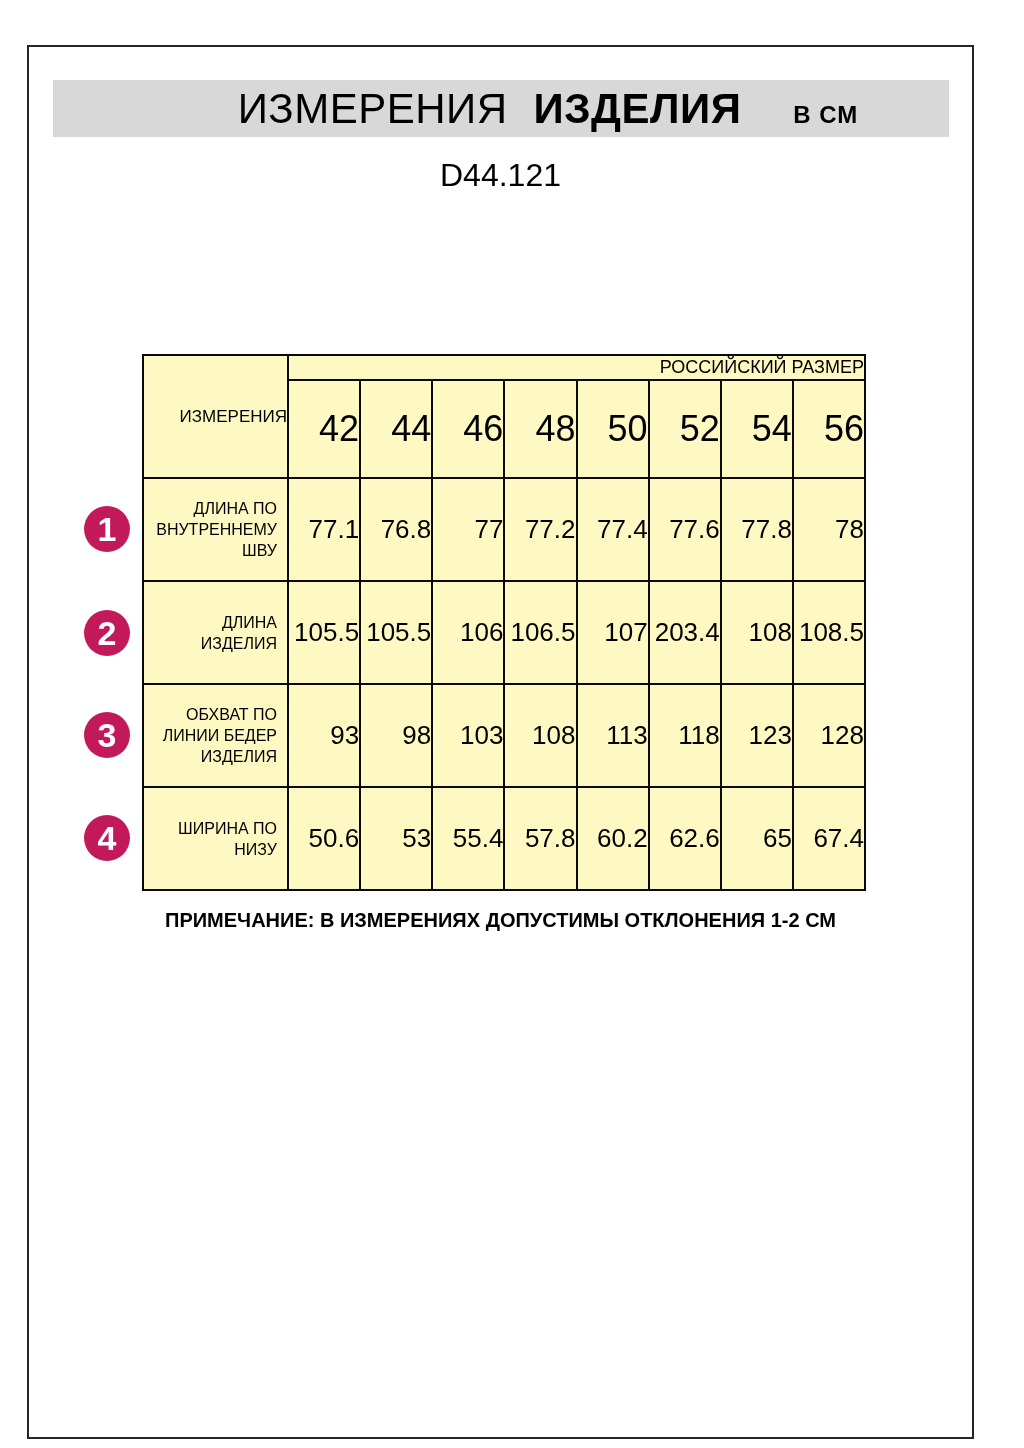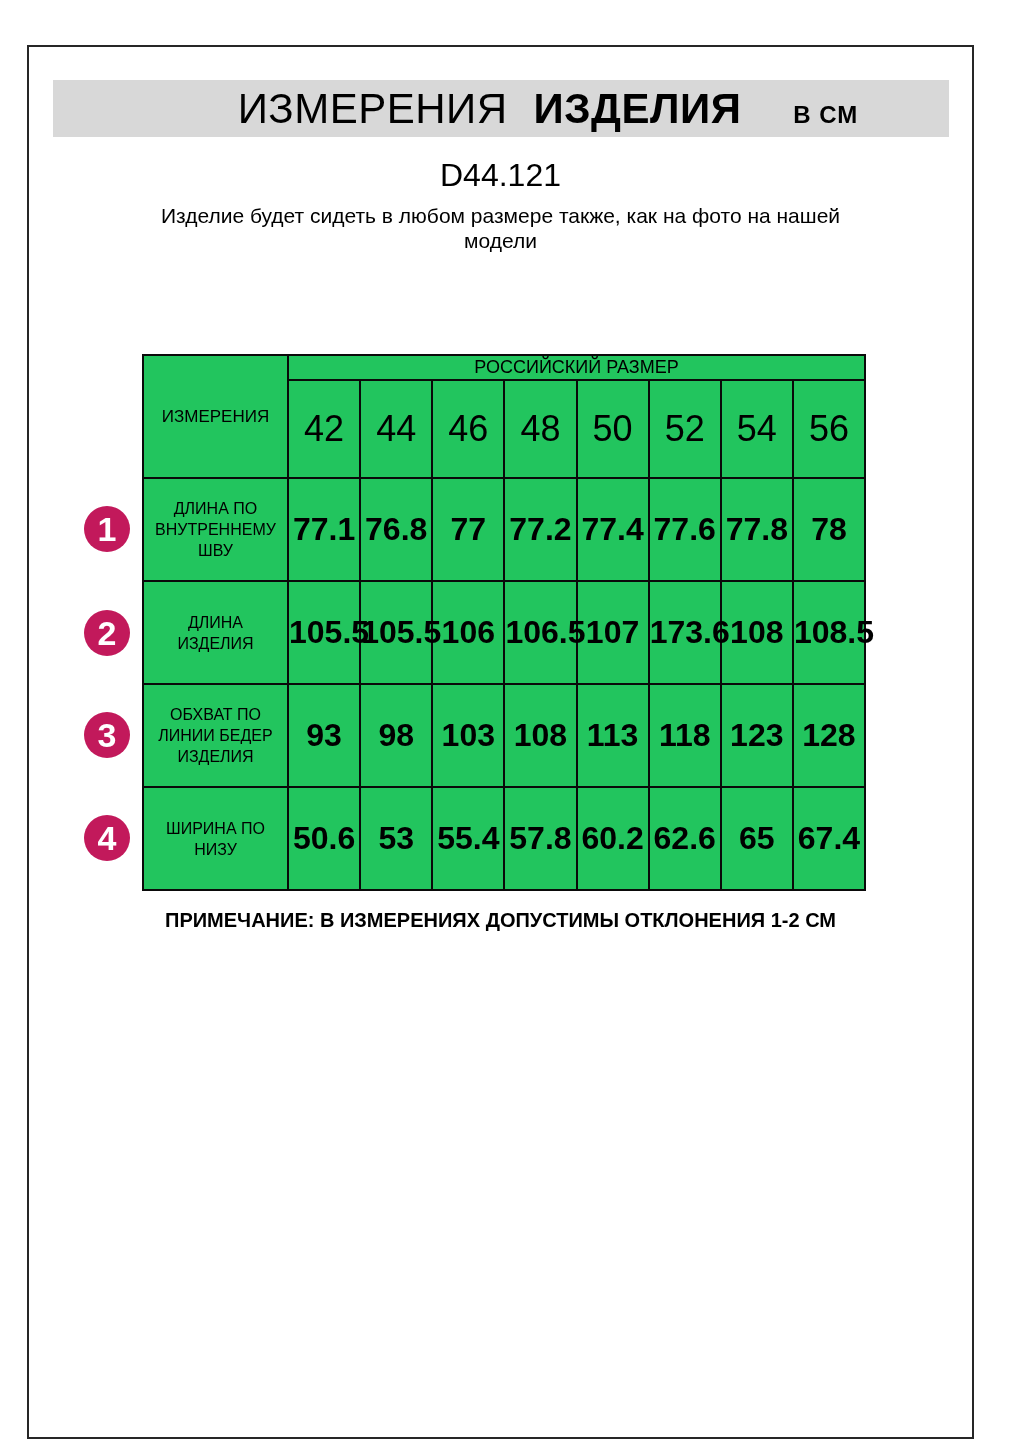--- a/index.html
+++ b/index.html
@@ -62,37 +62,37 @@
     left: 113px; top: 307px;
   }
   table {
     border-collapse: collapse;
     table-layout: fixed;
     width: 724px;
   }
   col.c-label { width: 145px; }
   th, td {
     border: 2px solid #0a0a0a;
-    text-align: center;
+    text-align: right;
     vertical-align: middle;
-    background: #22c55e;
+    background: #fef9c3;
   }
   tr.group-row { height: 25px; }
   tr.sizes-row { height: 98px; }
   tbody tr { height: 103px; }
   th.measure-col { font-size: 17px; font-weight: 400; }
   th.group-header { font-size: 18px; font-weight: 400; }
   th.size-cell { font-size: 36px; font-weight: 400; }
   td.label-cell {
     font-size: 16px;
     font-weight: 400;
     line-height: 21px;
     padding: 0 10px;
   }
-  td.value-cell { font-size: 32px; font-weight: 700; }
+  td.value-cell { font-size: 26px; font-weight: 400; }
 
   
   .badge {
     position: absolute;
     left: 55px;
     width: 46px; height: 46px;
     border-radius: 50%;
     background: #c2195b;
     color: #ffffff;
     font-size: 34px;
@@ -123,21 +123,20 @@
   <div class="band">
     <div class="band-inner">
       <span class="title-w1">ИЗМЕРЕНИЯ</span>
       <span class="title-w2">ИЗДЕЛИЯ</span>
       <span class="title-unit">В СМ</span>
     </div>
   </div>
 
   <div class="model-code">D44.121</div>
 
-  <div class="subtitle">Изделие будет сидеть в любом размере также, как на фото на нашей модели</div>
 
   <div class="size-table-wrap">
     <table>
       <colgroup>
         <col class="c-label">
         <col>
           <col>
           <col>
           <col>
           <col>
@@ -173,21 +172,21 @@
           <td class="value-cell">77.8</td>
           <td class="value-cell">78</td>
         </tr>
         <tr>
           <td class="label-cell">ДЛИНА ИЗДЕЛИЯ</td>
           <td class="value-cell">105.5</td>
           <td class="value-cell">105.5</td>
           <td class="value-cell">106</td>
           <td class="value-cell">106.5</td>
           <td class="value-cell">107</td>
-          <td class="value-cell">173.6</td>
+          <td class="value-cell">203.4</td>
           <td class="value-cell">108</td>
           <td class="value-cell">108.5</td>
         </tr>
         <tr>
           <td class="label-cell">ОБХВАТ ПО ЛИНИИ БЕДЕР ИЗДЕЛИЯ</td>
           <td class="value-cell">93</td>
           <td class="value-cell">98</td>
           <td class="value-cell">103</td>
           <td class="value-cell">108</td>
           <td class="value-cell">113</td>

